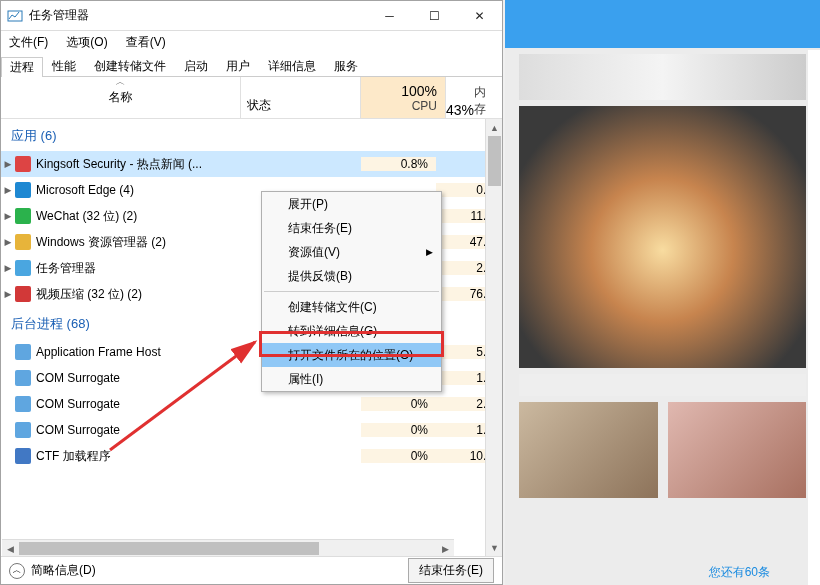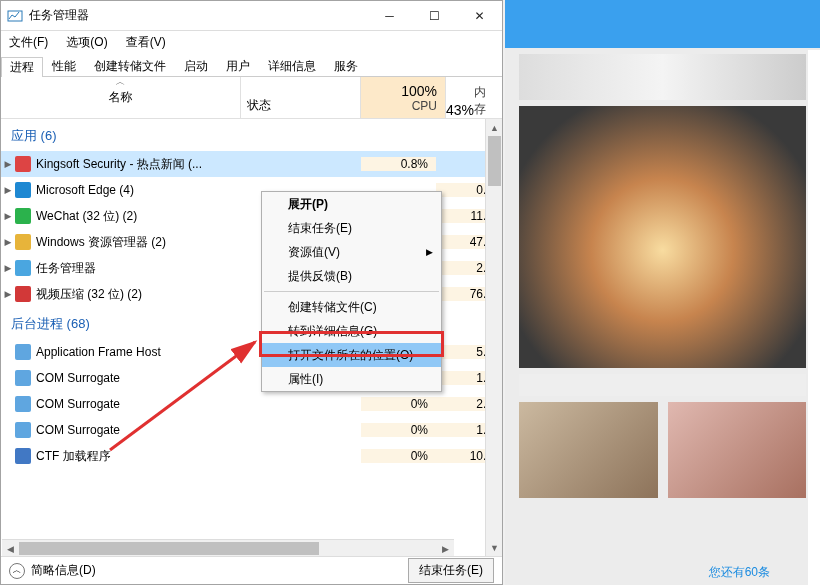--- a/index.html
+++ b/index.html
@@ -43,21 +43,21 @@
 .scrollbar-v .sbbtn{height:17px;width:17px;display:flex;align-items:center;justify-content:center;color:#666;font-size:9px}
 .scrollbar-v .vtrack{position:absolute;top:17px;bottom:17px;left:0;right:0}
 .scrollbar-v .vthumb{position:absolute;top:0;width:13px;left:2px;height:50px;background:#c0c0c0}
 .scrollbar-v .sbbtn.bot{position:absolute;bottom:0}
 .footer{position:absolute;bottom:0;left:0;right:0;height:28px;border-top:1px solid #ddd;display:flex;align-items:center;padding:0 8px;background:#fff}
 .footer .left{flex:1;display:flex;align-items:center;gap:6px}
 .footer .circ{width:16px;height:16px;border:1px solid #777;border-radius:50%;display:flex;align-items:center;justify-content:center;font-size:9px}
 .footer button{padding:3px 10px;border:1px solid #aaa;background:#f3f3f3}
 .ctxmenu{position:absolute;left:261px;top:191px;width:181px;background:#f8f8f8;border:1px solid #b0b0b0;box-shadow:2px 2px 4px rgba(0,0,0,.25);z-index:50}
 .ctxmenu .mi{height:24px;display:flex;align-items:center;padding:0 26px;position:relative}
-.ctxmenu .mi.bold{font-weight:bold}
+.ctxmenu .mi.bold{font-weight:normal}
 .ctxmenu .mi .sub{position:absolute;right:8px;font-size:9px}
 .ctxmenu .sep{height:1px;background:#ccc;margin:3px 2px}
 .ctxmenu .mi.hl{background:#90c8f6}
 .redbox{position:absolute;border:3px solid #e03030;pointer-events:none;z-index:60}
 .arrow{position:absolute;z-index:55;pointer-events:none}
 .sidepanel{position:absolute;left:505px;top:0;width:315px;height:585px;background:#ececec;overflow:hidden}
 .sidepanel .topbar{height:48px;background:#3aa0ee}
 .sidepanel .pix{background:#ccc}
 .sidepanel .msg{position:absolute;bottom:4px;right:50px;color:#1a8be0;font-size:12px}
 .stripe{position:absolute;right:0;top:50px;width:12px;height:535px;background:linear-gradient(#fff,#fff)}

